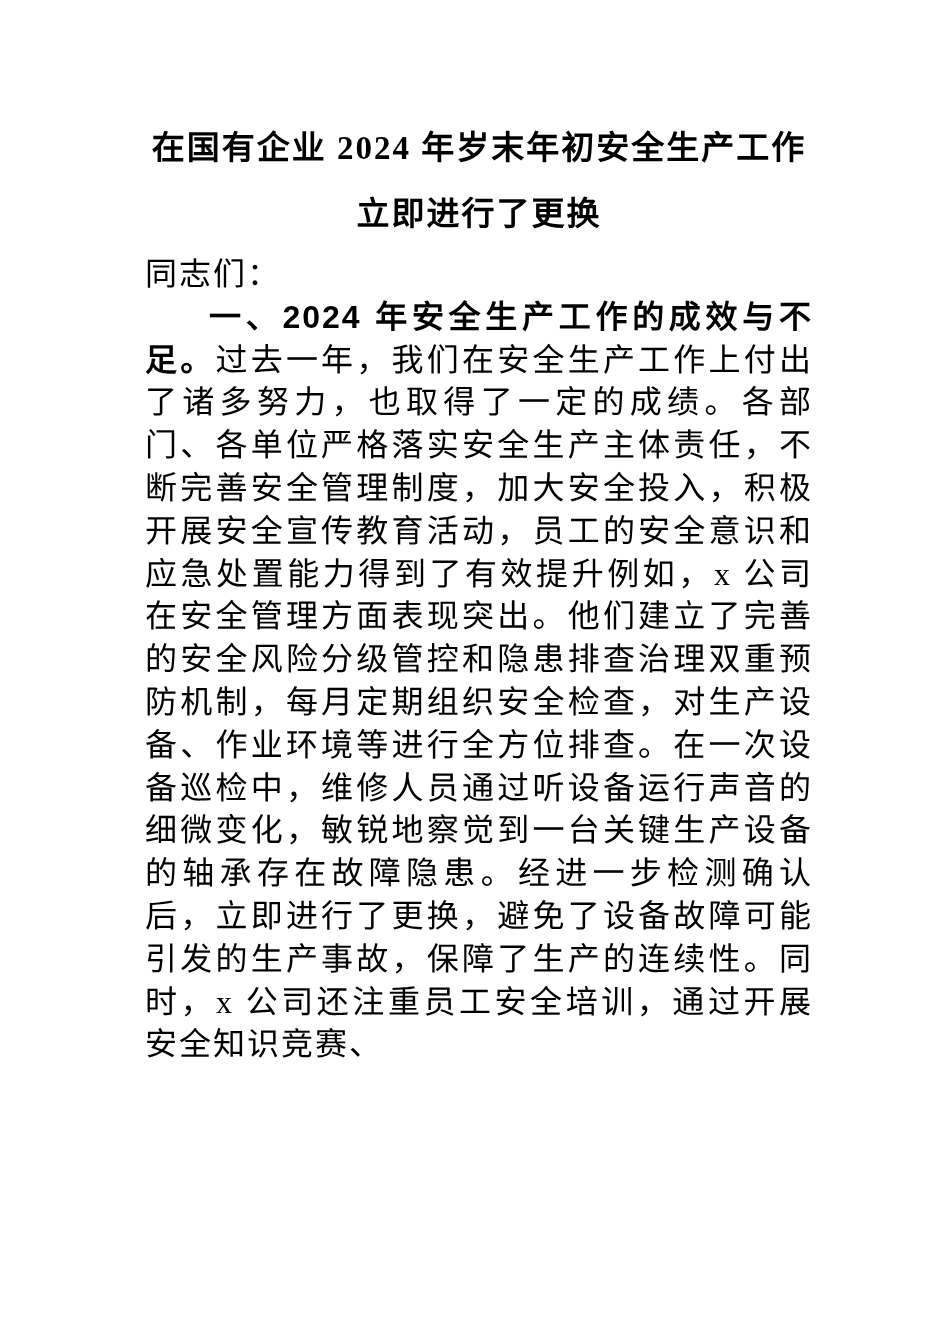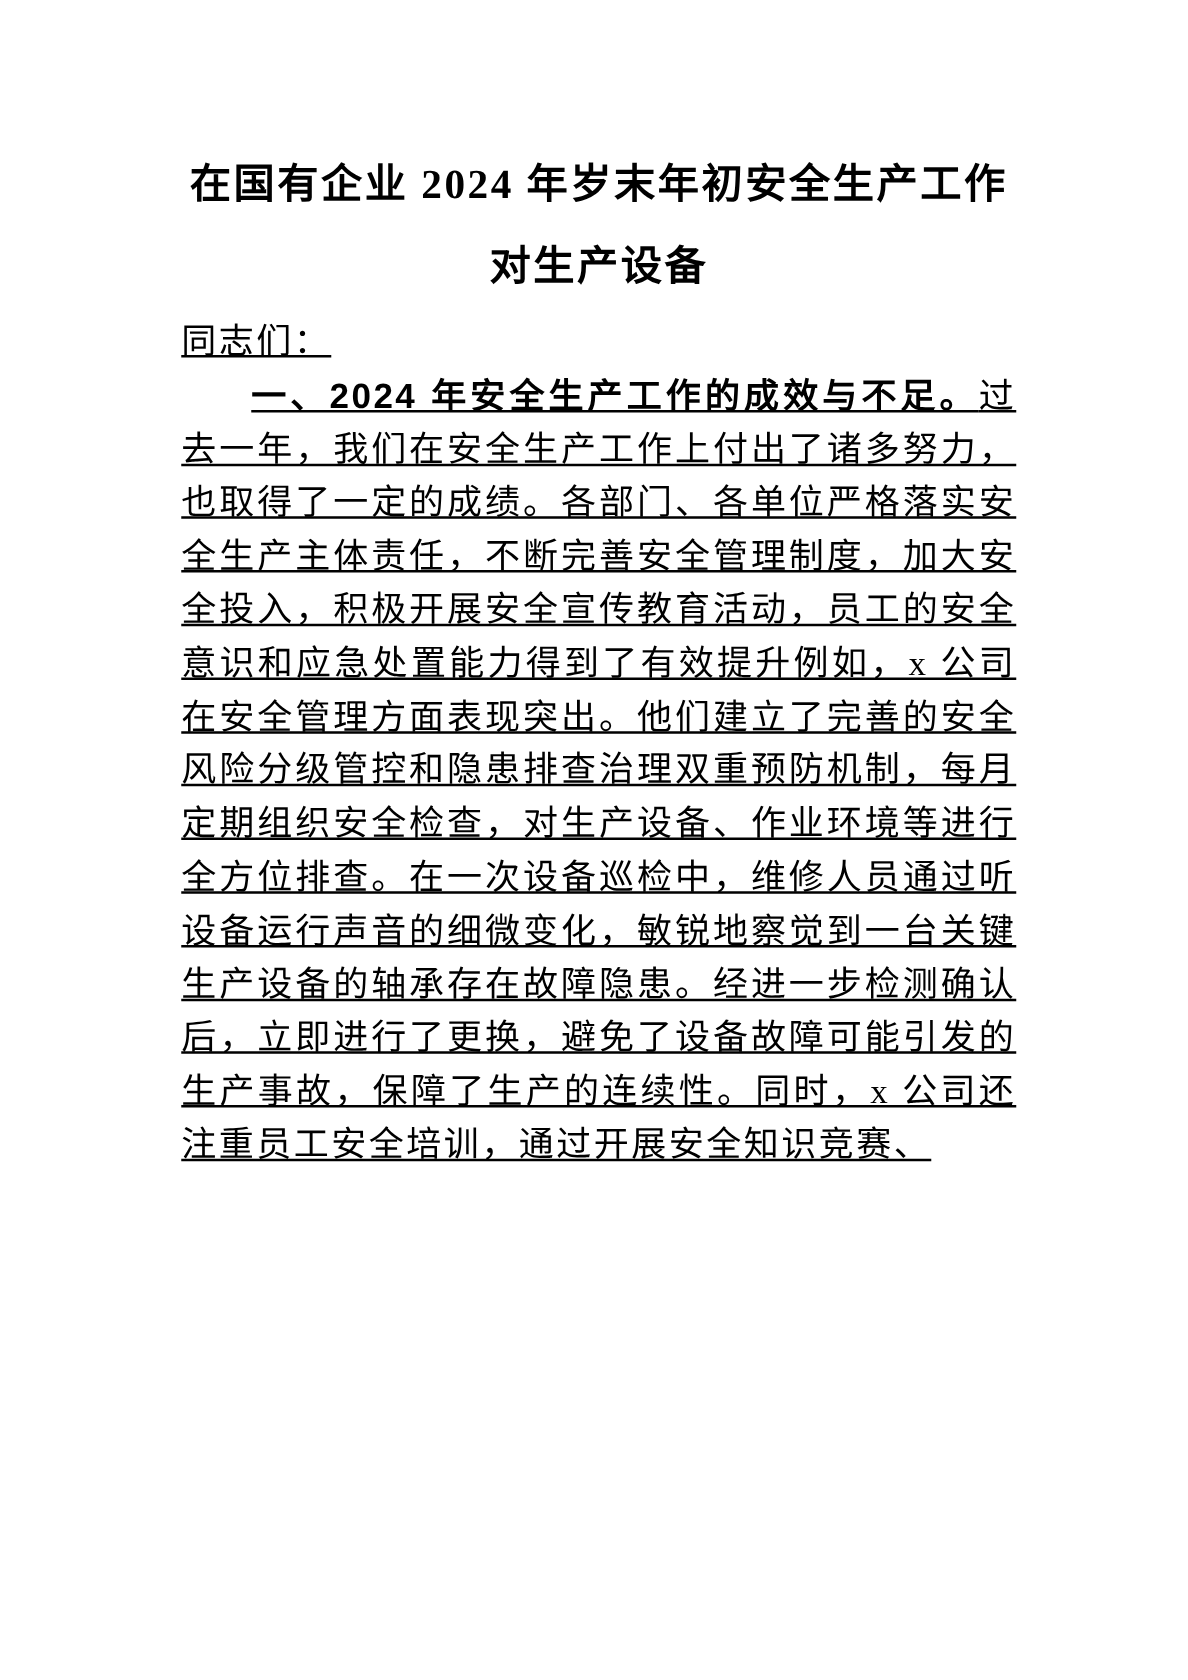--- a/index.html
+++ b/index.html
@@ -26,47 +26,46 @@
     font-size: 33px;
     line-height: 66px;
     letter-spacing: 2px;
     text-align: center;
     color: #000000;
   }
   .title-line { white-space: nowrap; }
 
   .body-text {
     margin-top: 6px;
-    font-size: 28px;
+    font-size: 32px;
     line-height: 42.8px;
     letter-spacing: 2px;
     color: #000000;
     text-align: justify;
     text-justify: inter-character;
-    text-decoration: underline;
   }
 
   .salutation { text-indent: 0; }
 
   .paragraph { text-indent: 2em; }
 
   .run-heading {
     font-family: "Liberation Sans", sans-serif;
     font-weight: bold;
   }
 </style>
 </head>
 <body>
 
 <div class="page">
   <div class="content">
 
     <h1 class="title">
       <div class="title-line">在国有企业 2024 年岁末年初安全生产工作</div>
-      <div class="title-line">对生产设备</div>
+      <div class="title-line">立即进行了更换</div>
     </h1>
 
     <div class="body-text">
 
       <p class="salutation">同志们：</p>
 
 
       <p class="paragraph"><span class="run run-heading">一、2024 年安全生产工作的成效与不足。</span><span class="run">过去一年，我们在安全生产工作上付出了诸多努力，也取得了一定的成绩。各部门、各单位严格落实安全生产主体责任，不断完善安全管理制度，加大安全投入，积极开展安全宣传教育活动，员工的安全意识和应急处置能力得到了有效提升例如，x 公司在安全管理方面表现突出。他们建立了完善的安全风险分级管控和隐患排查治理双重预防机制，每月定期组织安全检查，对生产设备、作业环境等进行全方位排查。在一次设备巡检中，维修人员通过听设备运行声音的细微变化，敏锐地察觉到一台关键生产设备的轴承存在故障隐患。经进一步检测确认后，立即进行了更换，避免了设备故障可能引发的生产事故，保障了生产的连续性。同时，x 公司还注重员工安全培训，通过开展安全知识竞赛、</span></p>
 
     </div>

